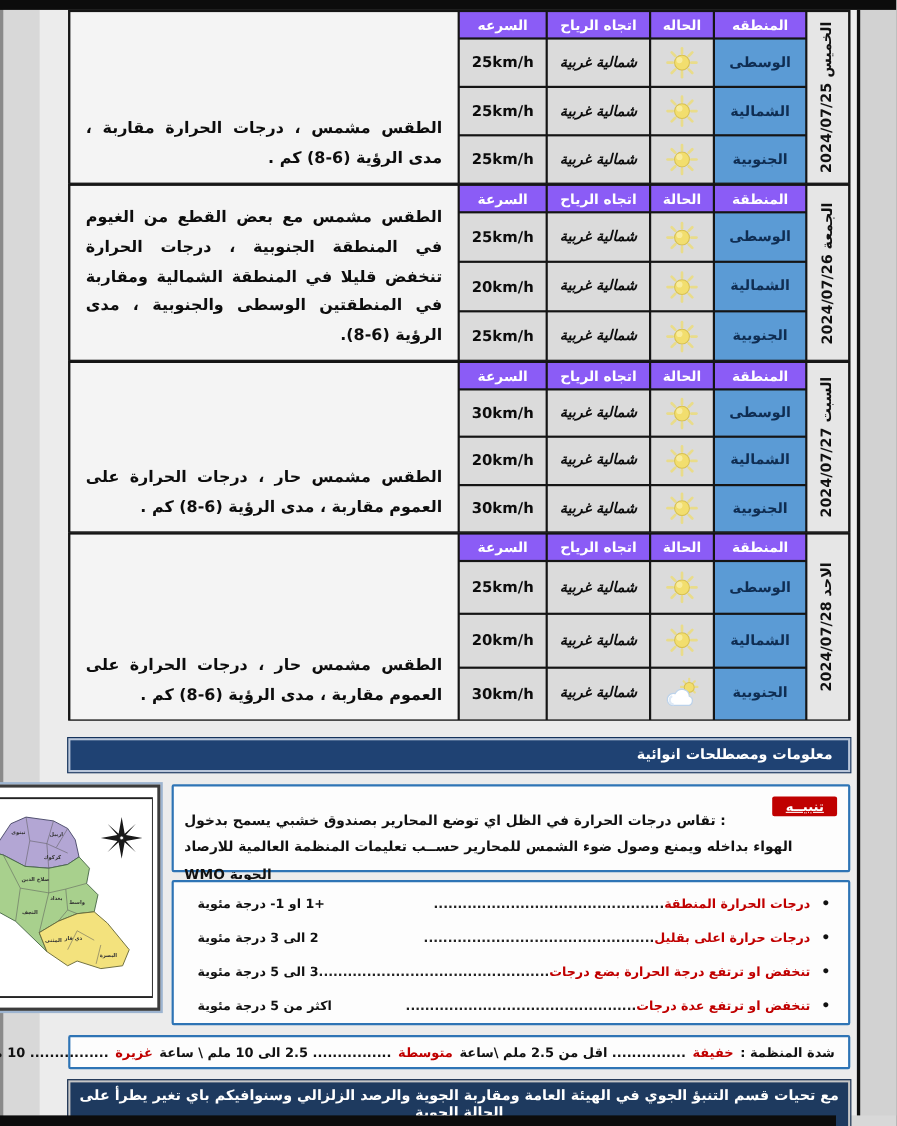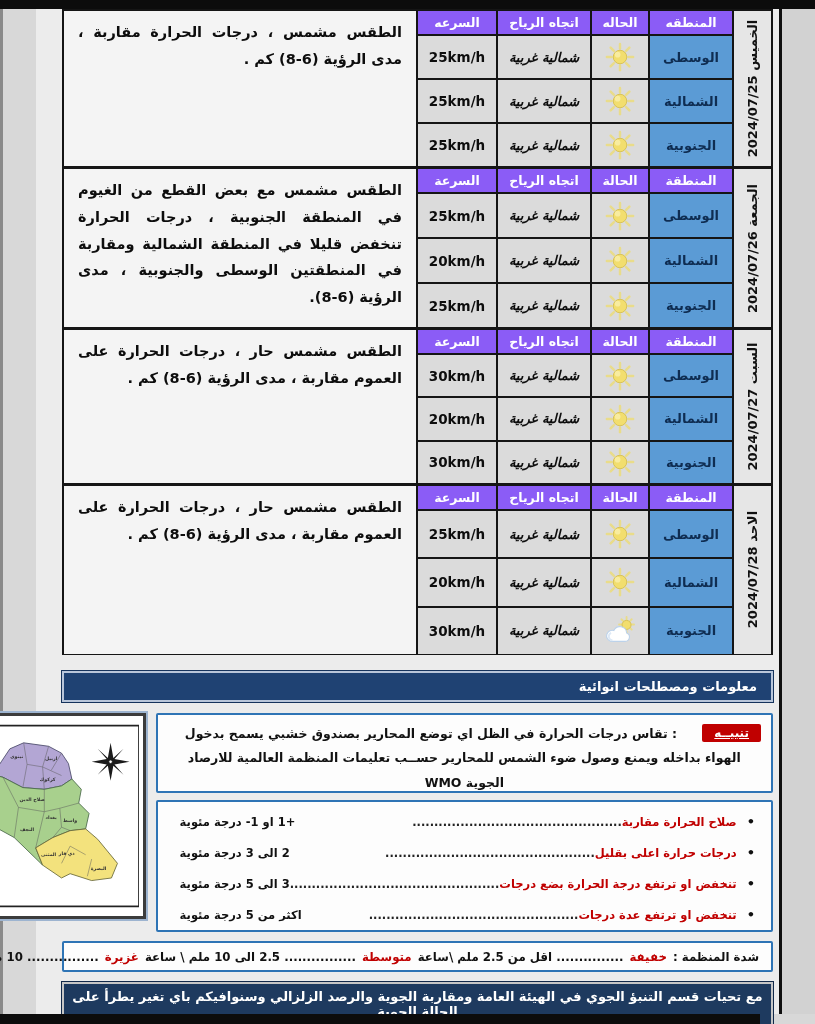--- a/index.html
+++ b/index.html
@@ -17,41 +17,41 @@
     grid-template-rows:23px 1fr 1fr 1fr;gap:2px;background:#151515;border:2px solid #151515;border-bottom-width:1px;}
   .day-block:nth-of-type(1){height:155px;}
   .day-block:nth-of-type(2){height:158px;}
   .day-block:nth-of-type(3){height:153px;}
   .day-block:nth-of-type(4){height:168px;}
   .cell{display:flex;align-items:center;justify-content:center;overflow:hidden;}
   .date-cell{grid-column:1;grid-row:1/5;background:#e6e6e6;}
   .date-cell .vert{transform:rotate(-90deg);white-space:nowrap;font-weight:bold;font-size:13px;color:#111;letter-spacing:.5px;}
   .hdr{background:#8b5cf6;color:#ffffff;font-weight:bold;font-size:12.5px;grid-row:1;}
   .h-region{grid-column:2;} .h-cond{grid-column:3;} .h-wind{grid-column:4;} .h-speed{grid-column:5;}
-  .text-cell{grid-column:6;grid-row:1/5;background:#f4f4f4;padding:8px 14px;align-items:flex-start;}
+  .text-cell{grid-column:6;grid-row:1/5;background:#f4f4f4;padding:8px 14px;align-items:flex-end;}
   .text-cell p{margin:0;font-weight:bold;font-size:14.5px;line-height:1.85;color:#0d0d0d;text-align:justify;}
   .region-cell{background:#5b9bd5;color:#0f2d52;font-weight:bold;font-size:13px;grid-column:2;}
   .cond-cell{background:#dbdbdb;grid-column:3;}
   .wind-cell{background:#dbdbdb;font-weight:bold;font-size:13px;color:#0d0d0d;grid-column:4;font-style:italic;}
   .speed-cell{background:#dbdbdb;font-weight:bold;font-size:13.5px;color:#0d0d0d;grid-column:5;direction:ltr;}
   .row-2{grid-row:2;} .row-3{grid-row:3;} .row-4{grid-row:4;}
   .cond-cell svg{display:none;}
   .cond-cell[data-cond="sunny"] svg.icon-sun{display:block;}
   .cond-cell[data-cond="partly-cloudy"] svg.icon-partly{display:block;}
 
   
   .banner{margin-top:16px;height:27px;background:#1f4273;border:2px solid #b9c6da;outline:1px solid #16335c;
     display:flex;align-items:center;direction:rtl;color:#fff;font-weight:bold;font-size:13px;padding:0 14px;}
 
   
   .middle{margin-top:11px;display:flex;direction:rtl;gap:10px;}
   .right-col{flex:1;display:flex;flex-direction:column;gap:7px;}
   .notice-box{background:#fdfdfd;border:2px solid #2e74b5;border-radius:2px;padding:7px 10px;height:62px;direction:rtl;}
   .notice-badge{float:right;background:#c00000;color:#fff;font-weight:bold;font-size:12px;padding:2px 12px;margin:2px 0 2px 8px;border-radius:2px;text-decoration:underline;}
-  .notice-text{font-weight:bold;font-size:12.5px;line-height:1.95;color:#111;text-align:center;}
+  .notice-text{font-weight:bold;font-size:12.5px;line-height:1.95;color:#111;text-align:left;margin-top:12px;}
   .terms-box{background:#fdfdfd;border:2px solid #2e74b5;border-radius:2px;padding:12px 16px 8px 22px;height:108px;
     display:flex;flex-direction:column;justify-content:space-between;direction:rtl;}
   .term-line{display:flex;align-items:baseline;font-size:11.5px;font-weight:bold;color:#111;}
   .term-line .bullet{margin-left:10px;font-size:13px;}
   .term-label{color:#c00000;white-space:nowrap;}
   .term-dots{flex:1;overflow:hidden;white-space:nowrap;color:#222;}
   .term-value{white-space:nowrap;}
   .map-box{flex:0 0 212px;height:206px;background:#ffffff;border:3px solid #3c3c3c;outline:2px solid #9db4d0;box-sizing:border-box;padding:4px;}
   .map-box svg{width:100%;height:100%;}
 
@@ -382,21 +382,21 @@
 
       <div class="middle">
         <div class="right-col">
           <div class="notice-box">
             <span class="notice-badge">تنبيــه</span>
             <div class="notice-text">: تقاس درجات الحرارة في الظل اي توضع المحارير بصندوق خشبي يسمح بدخول الهواء بداخله ويمنع وصول ضوء الشمس للمحارير حســب تعليمات المنظمة العالمية للارصاد الجوية WMO</div>
           </div>
           <div class="terms-box">
             <div class="term-line">
               <span class="bullet">•</span>
-              <span class="term-label">صلاح الحرارة مقاربة</span>
+              <span class="term-label">درجات الحرارة المنطقة</span>
               <span class="term-dots">................................................</span>
               <span class="term-value">+1  او  1- درجة مئوية</span>
             </div>
             <div class="term-line">
               <span class="bullet">•</span>
               <span class="term-label">درجات حرارة اعلى بقليل</span>
               <span class="term-dots">................................................</span>
               <span class="term-value">2  الى  3 درجة مئوية</span>
             </div>
             <div class="term-line">

